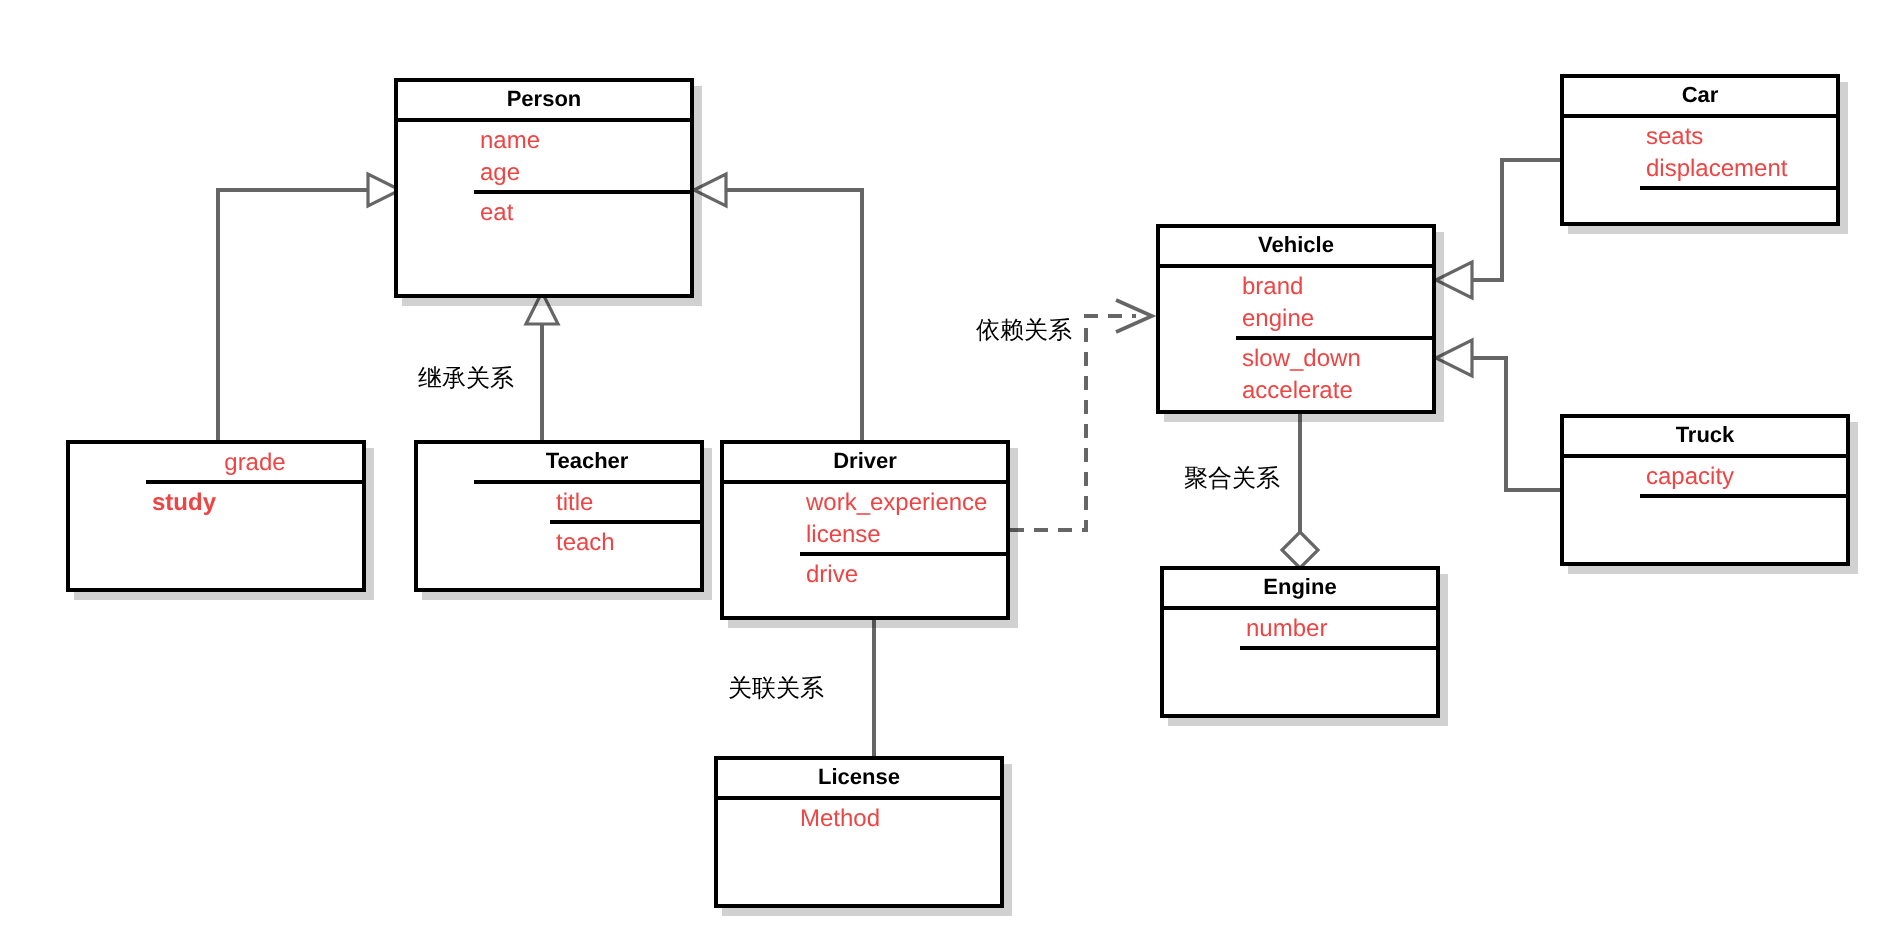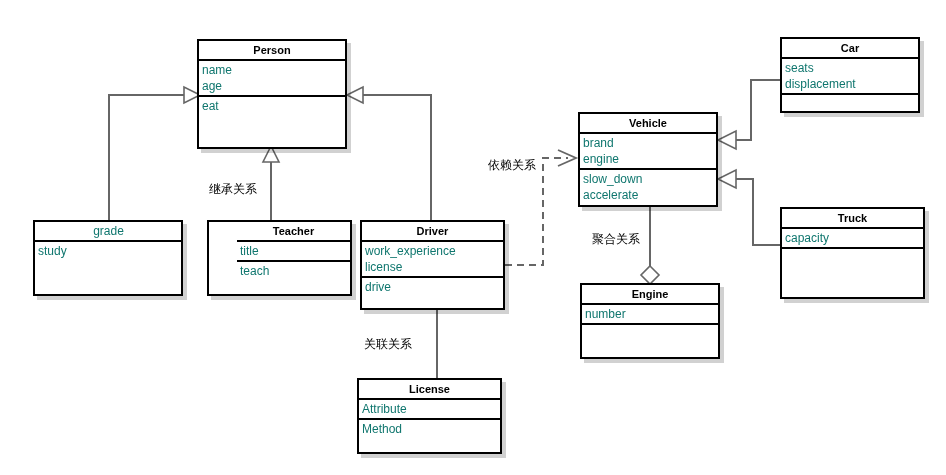--- a/index.html
+++ b/index.html
@@ -40,23 +40,24 @@
     line-height: 18px;
     height: 18px;
     border-bottom: 2px solid #000000;
     overflow: hidden;
     white-space: nowrap;
   }
   .uml-compartment {
     box-sizing: border-box;
     padding: 1px 2px 1px 3px;
     font-size: 12px;
-    color: #0f766e;
+    color: #ef4444;
     line-height: 16px;
     overflow: hidden;
+    margin-left: 38px;
   }
   .uml-compartment.divider {
     border-bottom: 2px solid #000000;
   }
   .uml-member {
     white-space: nowrap;
     font-size: 12px;
     line-height: 16px;
   }
   .edge-label {
@@ -123,21 +124,21 @@
           <div class="uml-member">age</div>
         </div>
         <div class="uml-compartment" style="height: 52px;">
           <div class="uml-member">eat</div>
         </div>
       </div>
       <div class="uml-class" style="left: 33px; top: 220px; width: 150px; height: 76px;">
         <div class="uml-compartment divider" style="height: 20px; text-align: center;">
           <div class="uml-member">grade</div>
         </div>
-        <div class="uml-compartment" style="height: 46px;">
+        <div class="uml-compartment" style="height: 46px; font-weight: bold;">
           <div class="uml-member">study</div>
         </div>
       </div>
       <div class="uml-class" style="left: 207px; top: 220px; width: 145px; height: 76px; padding-left: 28px;">
         <div class="uml-title" style="height: 18px; line-height: 18px;">Teacher</div>
         <div class="uml-compartment divider" style="height: 20px;">
           <div class="uml-member">title</div>
         </div>
         <div class="uml-compartment" style="height: 34px;">
           <div class="uml-member">teach</div>
@@ -148,23 +149,20 @@
         <div class="uml-compartment divider" style="height: 36px;">
           <div class="uml-member">work_experience</div>
           <div class="uml-member">license</div>
         </div>
         <div class="uml-compartment" style="height: 32px;">
           <div class="uml-member">drive</div>
         </div>
       </div>
       <div class="uml-class" style="left: 357px; top: 378px; width: 145px; height: 76px;">
         <div class="uml-title" style="height: 18px; line-height: 18px;">License</div>
-        <div class="uml-compartment divider" style="height: 20px;">
-          <div class="uml-member">Attribute</div>
-        </div>
         <div class="uml-compartment" style="height: 34px;">
           <div class="uml-member">Method</div>
         </div>
       </div>
       <div class="uml-class" style="left: 578px; top: 112px; width: 140px; height: 95px;">
         <div class="uml-title" style="height: 18px; line-height: 18px;">Vehicle</div>
         <div class="uml-compartment divider" style="height: 36px;">
           <div class="uml-member">brand</div>
           <div class="uml-member">engine</div>
         </div>
@@ -174,21 +172,21 @@
         </div>
       </div>
       <div class="uml-class" style="left: 780px; top: 37px; width: 140px; height: 76px;">
         <div class="uml-title" style="height: 18px; line-height: 18px;">Car</div>
         <div class="uml-compartment divider" style="height: 36px;">
           <div class="uml-member">seats</div>
           <div class="uml-member">displacement</div>
         </div>
         <div class="uml-compartment" style="height: 18px;"></div>
       </div>
-      <div class="uml-class" style="left: 780px; top: 207px; width: 145px; height: 92px;">
+      <div class="uml-class" style="left: 780px; top: 207px; width: 145px; height: 76px;">
         <div class="uml-title" style="height: 18px; line-height: 18px;">Truck</div>
         <div class="uml-compartment divider" style="height: 20px;">
           <div class="uml-member">capacity</div>
         </div>
         <div class="uml-compartment" style="height: 34px;"></div>
       </div>
       <div class="uml-class" style="left: 580px; top: 283px; width: 140px; height: 76px;">
         <div class="uml-title" style="height: 18px; line-height: 18px;">Engine</div>
         <div class="uml-compartment divider" style="height: 20px;">
           <div class="uml-member">number</div>

